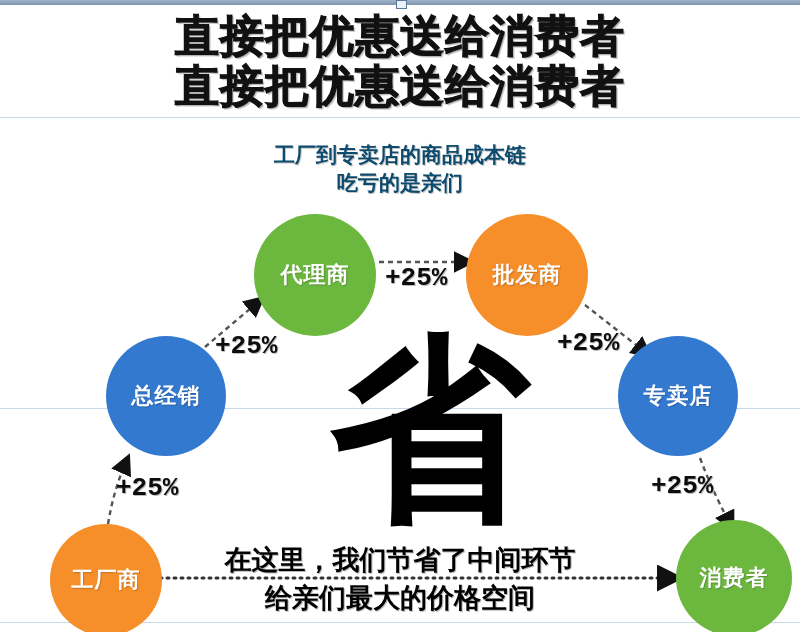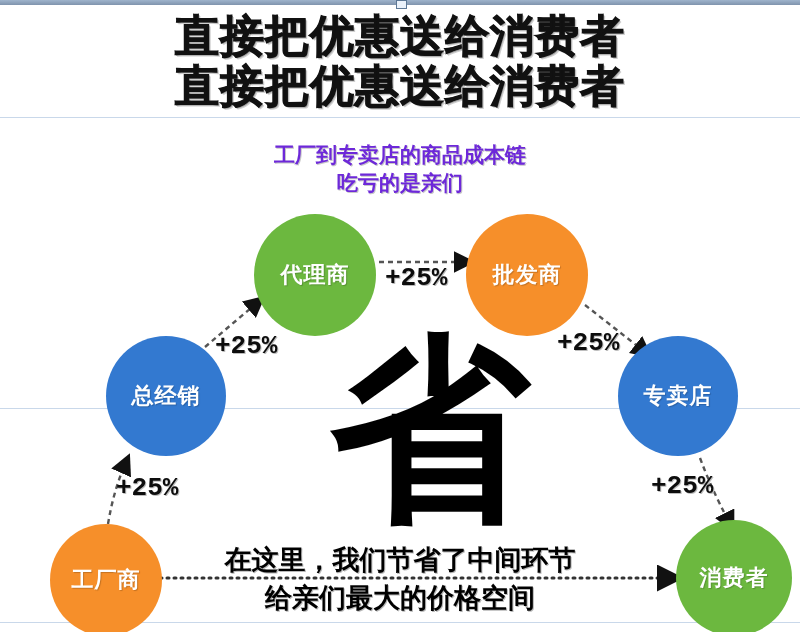--- a/index.html
+++ b/index.html
@@ -25,21 +25,21 @@
     letter-spacing:1px;
     -webkit-text-stroke:1px #111;
     text-shadow:1px 1px 0 #9a9a9a, 2px 2px 0 #cfcfcf;
   }
   #headline1{top:12px;font-size:44px;line-height:48px;}
   #headline2{top:62px;font-size:44px;line-height:48px;}
 
   
   .subtitle{
     position:absolute;left:0;width:800px;text-align:center;
-    font-weight:bold;color:#6d28d9;font-size:21px;line-height:26px;
+    font-weight:bold;color:#0c4a6e;font-size:21px;line-height:26px;
     text-shadow:1px 1px 0 #c7c7c7;
   }
   #sub1{top:142px;}
   #sub2{top:170px;}
 
   
   #bigchar{
     position:absolute;left:330px;top:332px;width:180px;height:200px;
     font-size:200px;line-height:196px;font-weight:bold;color:#000;
     text-align:center;

